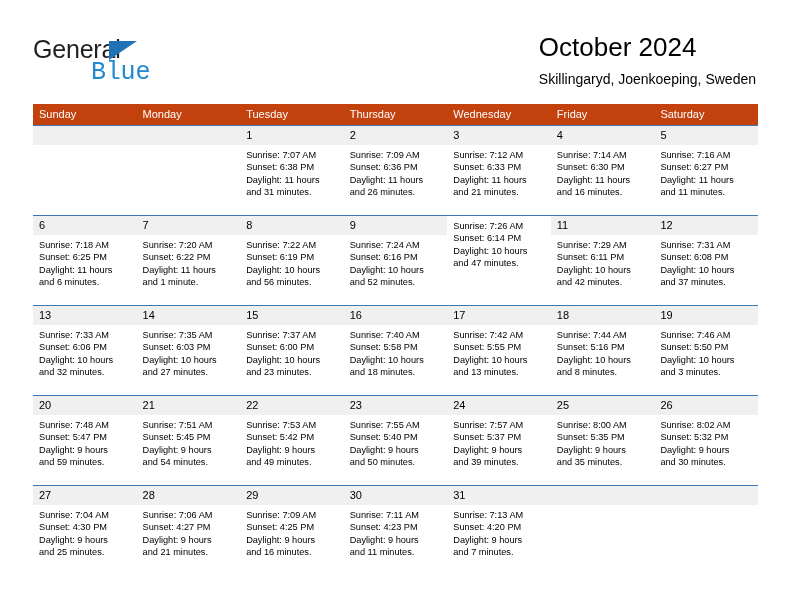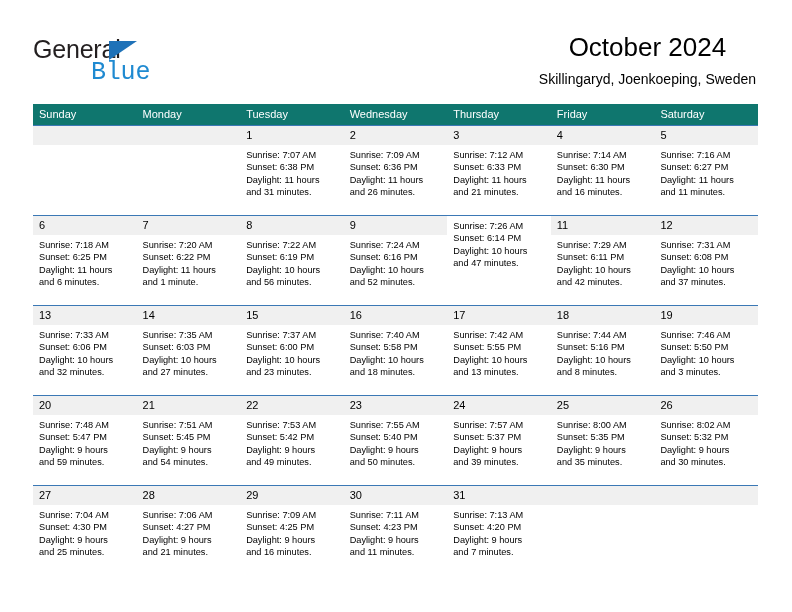--- a/index.html
+++ b/index.html
@@ -58,21 +58,21 @@
     color: #1f8ad1;
     letter-spacing: -0.2px;
     margin-left: 58px;
     margin-top: -3px;
     font-family: Liberation Mono, monospace;
   }
   .title-block {
     position: absolute;
     right: 36px;
     top: 32px;
-    text-align: center;
+    text-align: left;
   }
   .cal-title {
     font-size: 26px;
     color: #000;
     line-height: 30px;
     white-space: nowrap;
   }
   .cal-subtitle {
     font-size: 14px;
     color: #000;
@@ -83,21 +83,21 @@
 
   
   .calendar {
     position: absolute;
     left: 33px;
     top: 104px;
     width: 725px;
   }
   .weekdays {
     display: flex;
-    background: #0f766e;
+    background: #c2410c;
     height: 21px;
   }
   .weekday {
     flex: 0 0 103.57px;
     width: 103.57px;
     box-sizing: border-box;
     color: #ffffff;
     font-size: 11px;
     line-height: 21px;
     padding-left: 6px;
@@ -162,22 +162,22 @@
     </div>
 
   </div>
 
   <div class="calendar">
 
     <div class="weekdays">
       <div class="weekday">Sunday</div>
       <div class="weekday">Monday</div>
       <div class="weekday">Tuesday</div>
+      <div class="weekday">Thursday</div>
       <div class="weekday">Wednesday</div>
-      <div class="weekday">Thursday</div>
       <div class="weekday">Friday</div>
       <div class="weekday">Saturday</div>
     </div>
 
     <div class="week">
       <div class="day empty">
         <div class="day-num"></div>
         <div class="day-info">
           <div></div>
           <div></div>

